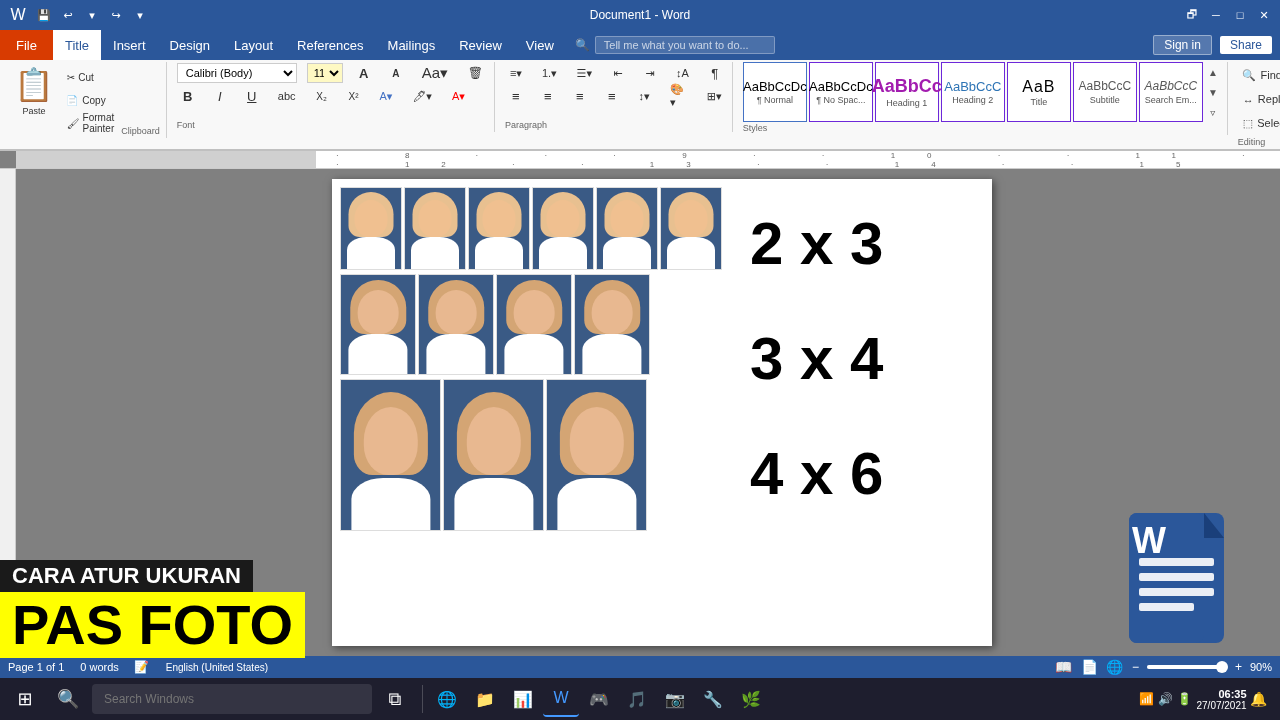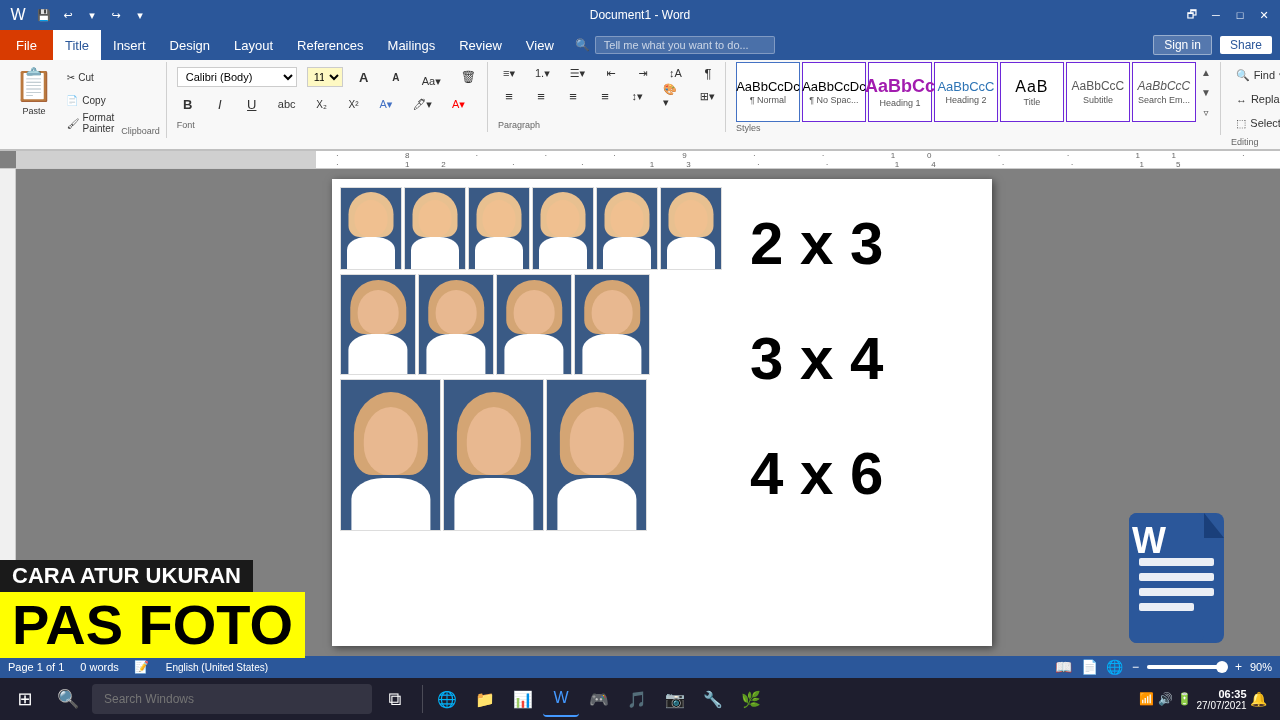--- a/index.html
+++ b/index.html
@@ -374,21 +374,21 @@
       <div class="ribbon-group">
         <div class="ribbon-row">
           <select class="font-select">
             <option>Calibri (Body)</option>
           </select>
           <select class="font-size-select">
             <option>11</option>
           </select>
           <div class="rb-btn" style="font-size:13px; font-weight:bold;">A</div>
           <div class="rb-btn" style="font-size:10px; font-weight:bold;">A</div>
-          <div class="rb-btn" style="font-size:11px;margin-top:8px;">Aa▾</div>
+          <div class="rb-btn" style="font-size:15px;">Aa▾</div>
           <div class="rb-btn" style="font-size:12px;">🗑</div>
         </div>
         <div class="ribbon-row">
           <div class="rb-btn" style="font-weight:bold; font-size:13px;">B</div>
           <div class="rb-btn" style="font-style:italic; font-size:13px;">I</div>
           <div class="rb-btn" style="text-decoration:underline; font-size:13px;">U</div>
           <div class="rb-btn" style="font-size:11px;">abc</div>
           <div class="rb-btn" style="font-size:10px;">X₂</div>
           <div class="rb-btn" style="font-size:10px;">X²</div>
           <div class="rb-btn" style="font-size:11px; color:#4472c4;">A▾</div>

